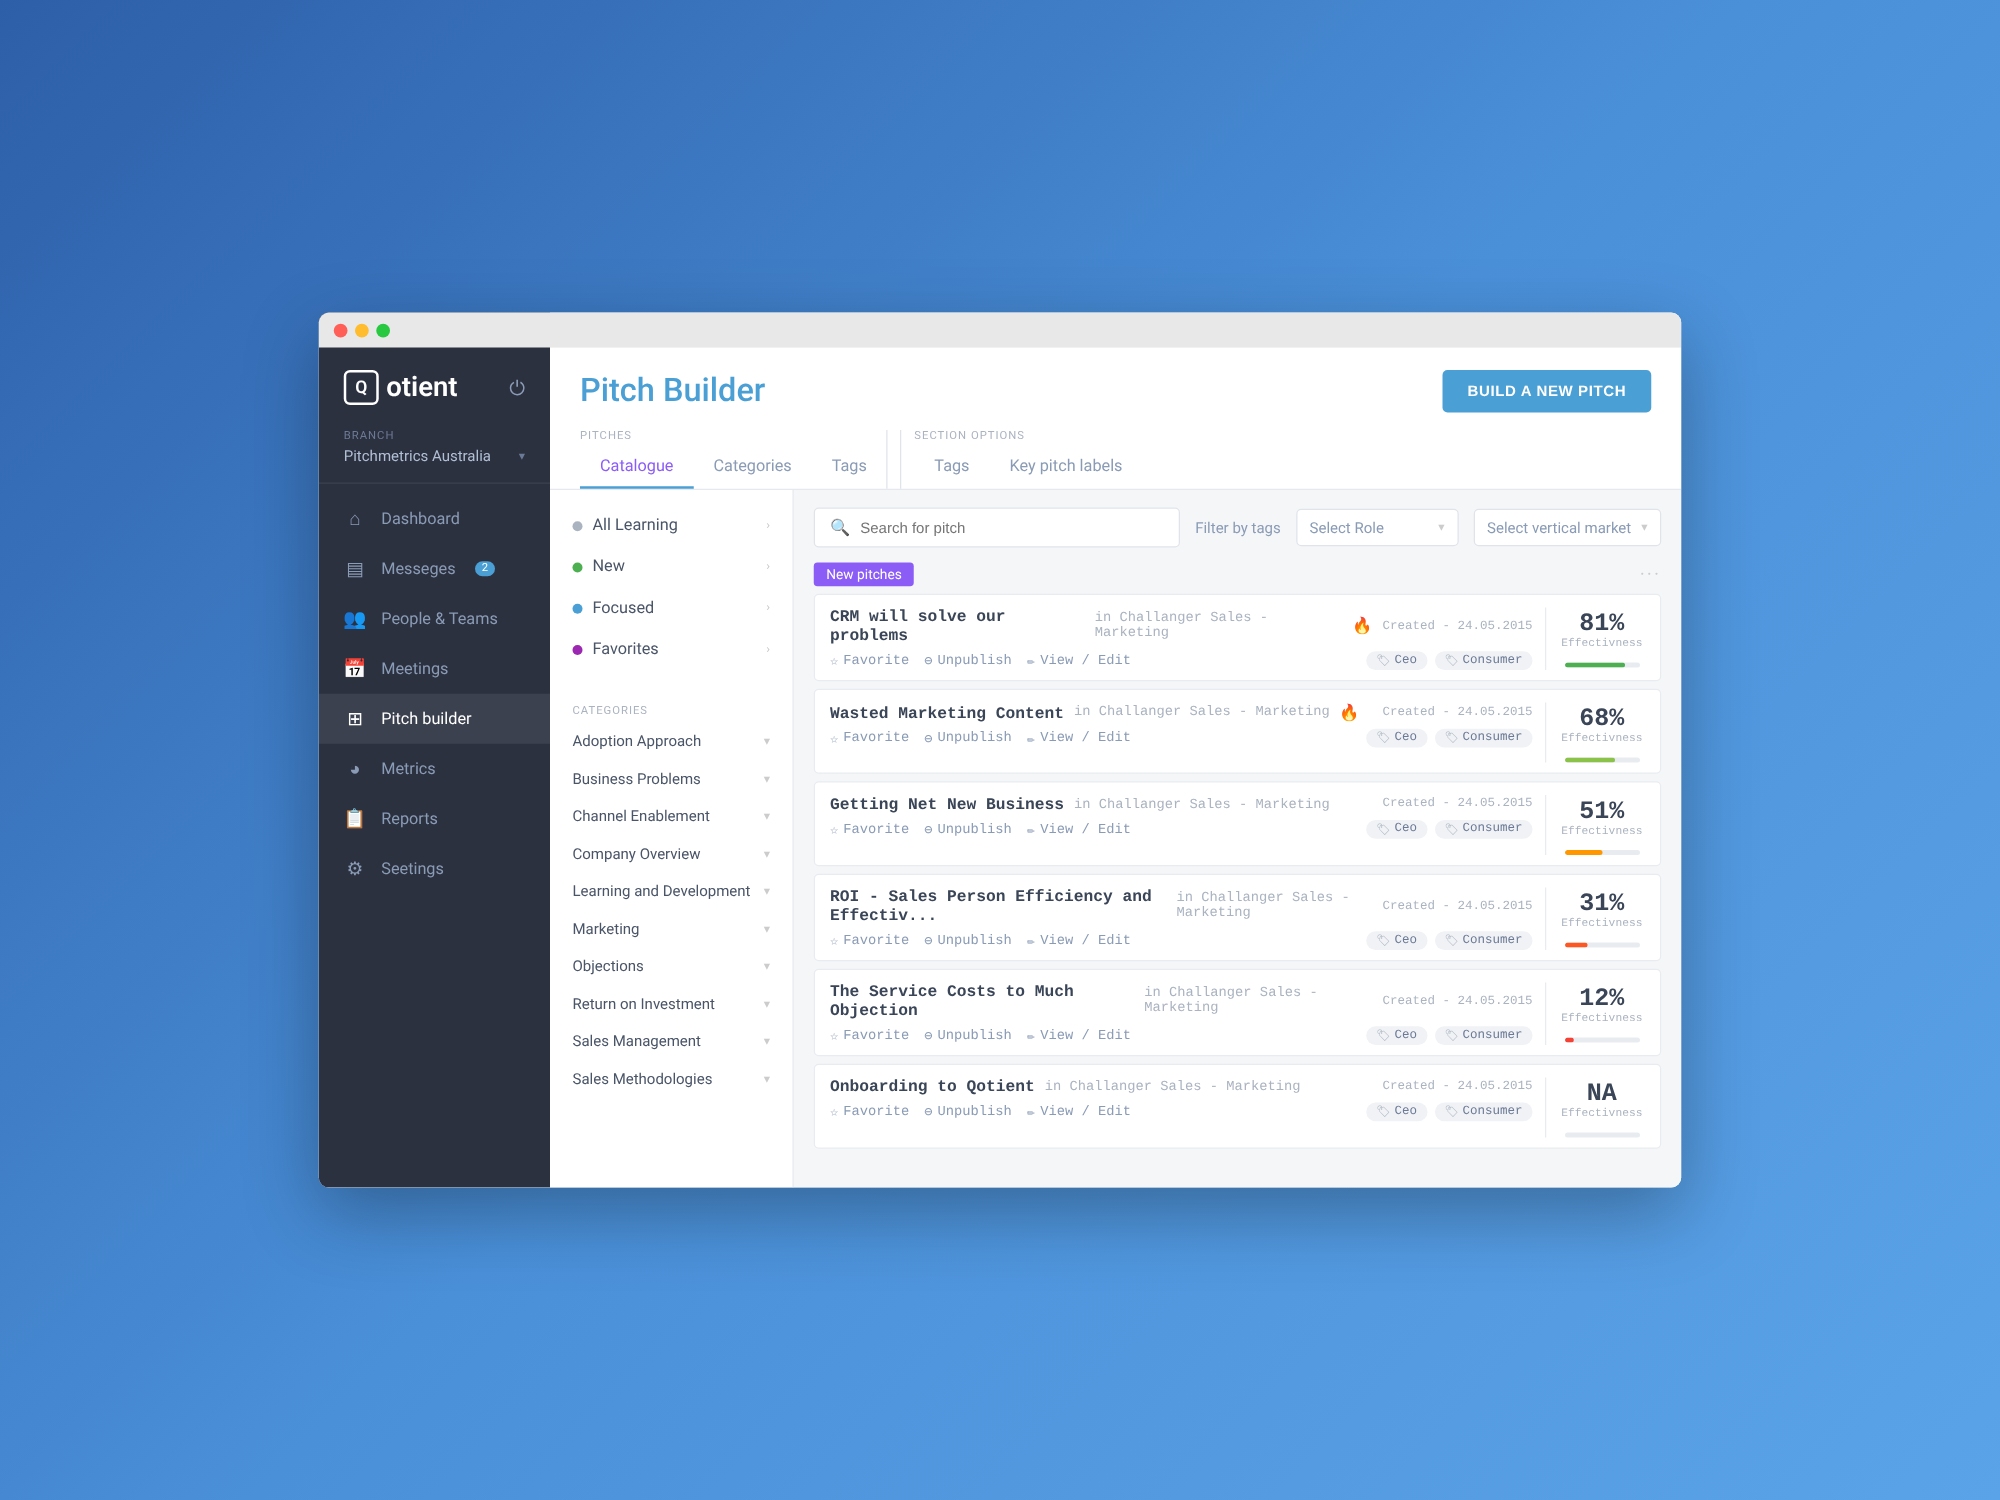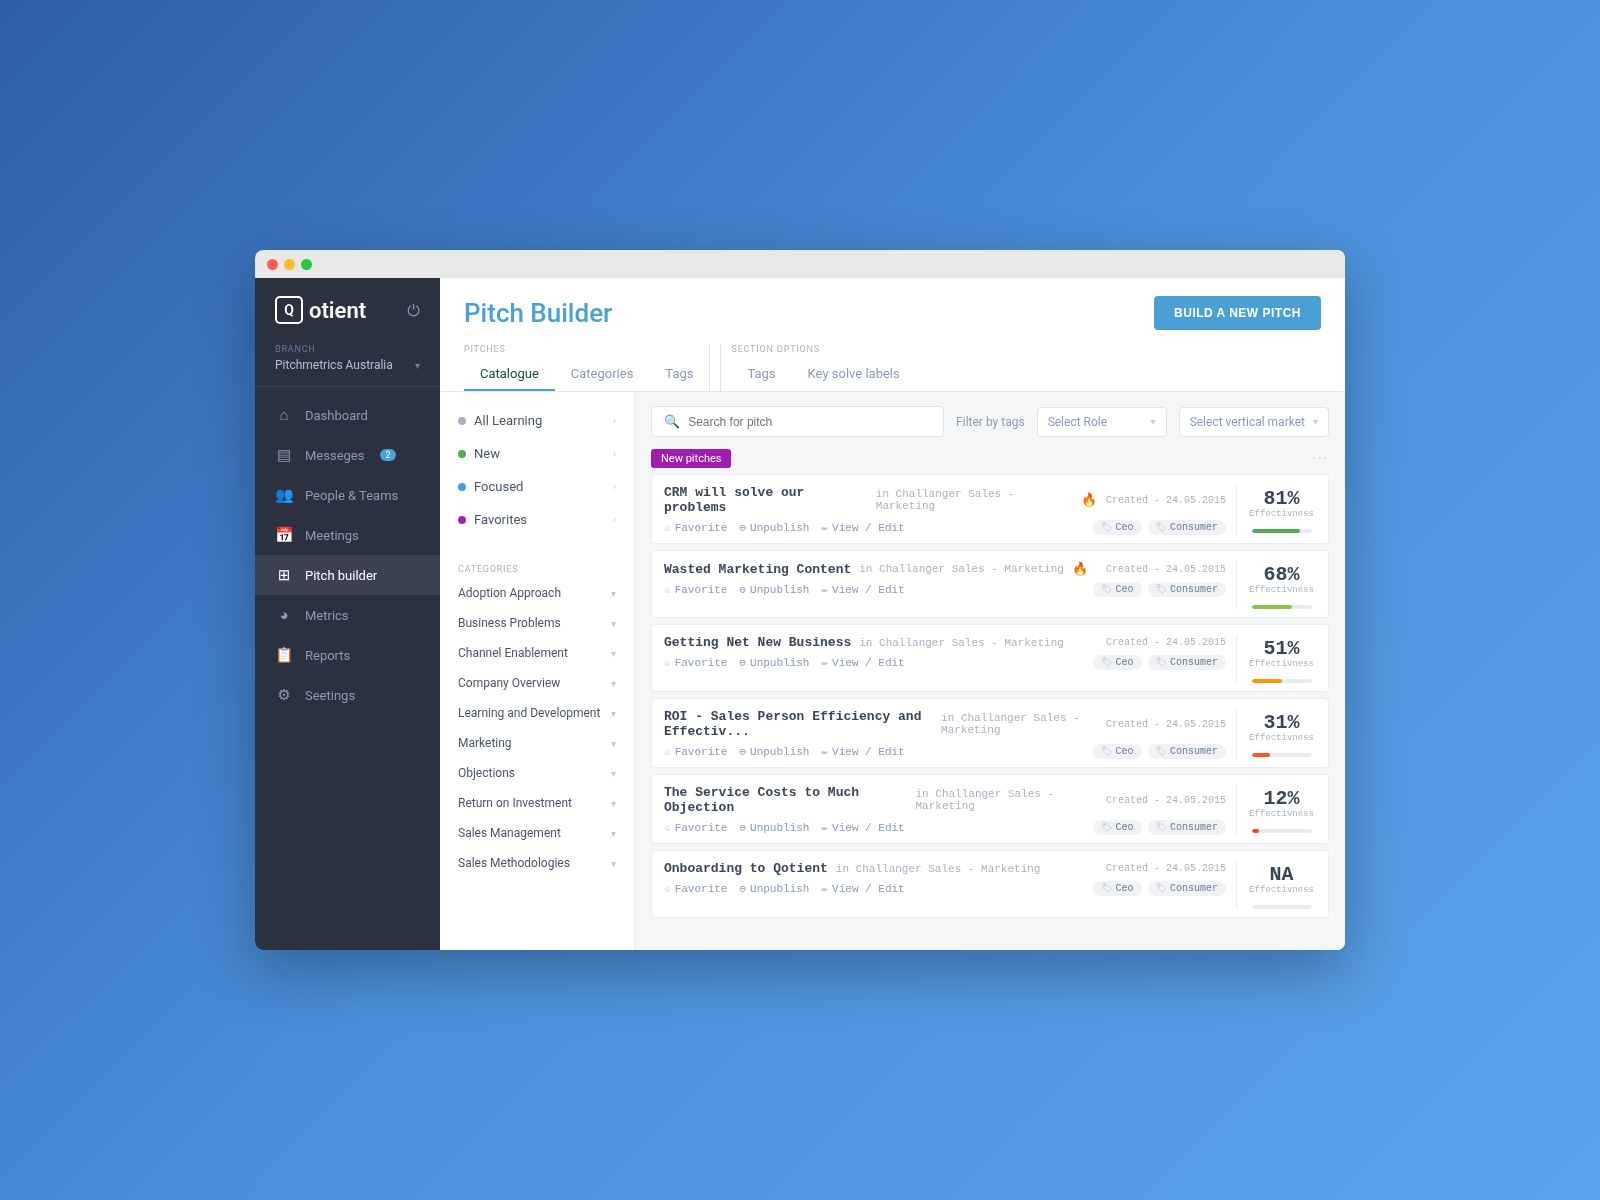--- a/index.html
+++ b/index.html
@@ -184,21 +184,21 @@
     }
     .tab {
       padding: 8px 16px;
       font-size: 13px;
       color: #8a9bb5;
       cursor: pointer;
       border-bottom: 2px solid transparent;
       white-space: nowrap;
     }
     .tab.active {
-      color: #14532d;
+      color: #8b5cf6;
       border-bottom: 2px solid #4a9fd5;
     }
     .tab-divider {
       width: 1px;
       background: #e0e4ea;
       margin: 0 10px 0 0;
       align-self: stretch;
     }
 
     
@@ -306,21 +306,21 @@
 
     
     .pitch-group { margin-bottom: 10px; }
     .group-header {
       display: flex;
       align-items: center;
       justify-content: space-between;
       margin-bottom: 6px;
     }
     .group-label {
-      background: #a21caf;
+      background: #8b5cf6;
       color: #fff;
       font-size: 11px;
       padding: 3px 10px;
       border-radius: 3px;
     }
     .group-menu { color: #ccc; font-size: 14px; cursor: pointer; letter-spacing: 2px; }
 
     
     .pitch-card {
       background: #fff;
@@ -501,21 +501,21 @@
             <div class="tab">Categories</div>
             <div class="tab">Tags</div>
           </div>
         </div>
         <div class="tab-divider"></div>
         <div class="tab-divider"></div>
         <div class="tabs-group">
           <div class="tabs-group-label">SECTION OPTIONS</div>
           <div class="tabs-row">
             <div class="tab">Tags</div>
-            <div class="tab">Key solve labels</div>
+            <div class="tab">Key pitch labels</div>
           </div>
         </div>
       </div>
     </div>
 
     <div class="content-area">
 
       <div class="left-panel">
         <div class="pitch-filters">
           <div class="filter-item">

